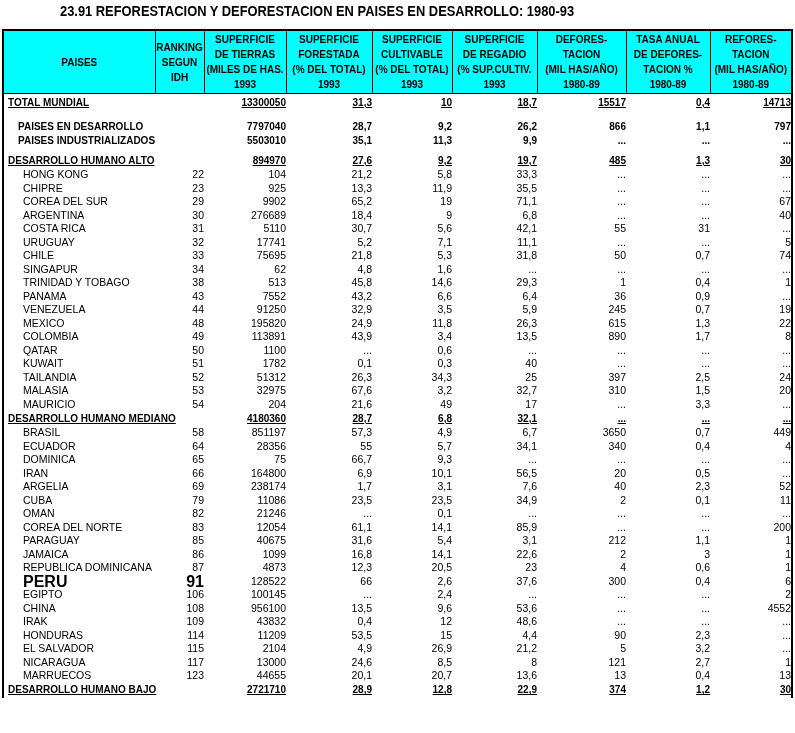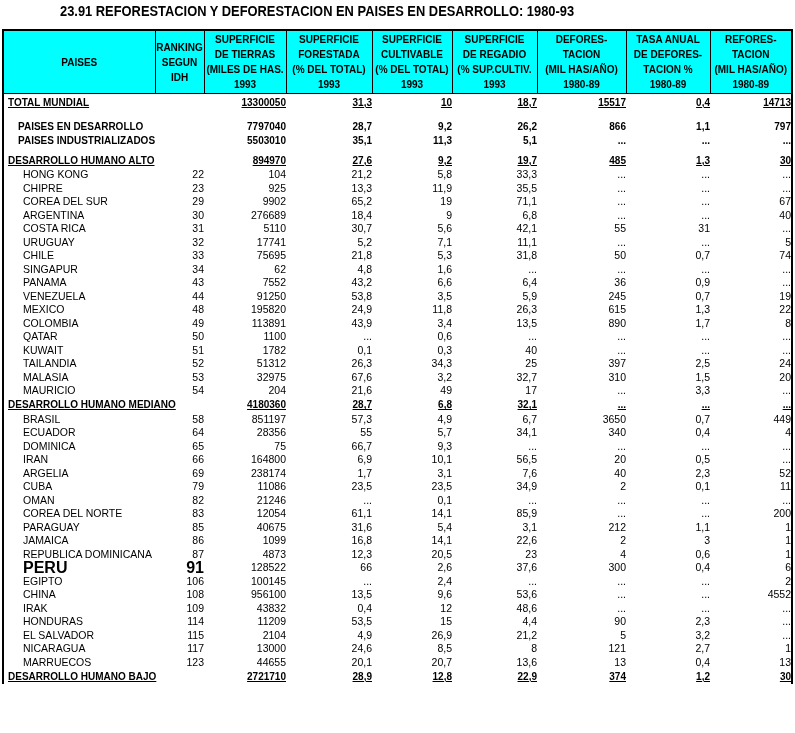--- a/index.html
+++ b/index.html
@@ -125,21 +125,21 @@
           <td class="v c6"><span class="inner">866</span></td>
           <td class="v c7"><span class="inner">1,1</span></td>
           <td class="v c8"><span class="inner">797</span></td>
         </tr>
         <tr class="bold first">
           <td class="name"><span class="inner">PAISES INDUSTRIALIZADOS</span></td>
           <td class="rk"><span class="inner"></span></td>
           <td class="v c2"><span class="inner">5503010</span></td>
           <td class="v c3"><span class="inner">35,1</span></td>
           <td class="v c4"><span class="inner">11,3</span></td>
-          <td class="v c5"><span class="inner">5,1</span></td>
+          <td class="v c5"><span class="inner">9,9</span></td>
           <td class="v c6"><span class="inner">...</span></td>
           <td class="v c7"><span class="inner">...</span></td>
           <td class="v c8"><span class="inner">...</span></td>
         </tr>
         <tr class="gap">
           <td colspan="9"></td>
         </tr>
         <tr class="bold ul group">
           <td class="name"><span class="inner">DESARROLLO HUMANO ALTO</span></td>
           <td class="rk"><span class="inner"></span></td>
@@ -233,35 +233,46 @@
           <td class="rk"><span class="inner">34</span></td>
           <td class="v c2"><span class="inner">62</span></td>
           <td class="v c3"><span class="inner">4,8</span></td>
           <td class="v c4"><span class="inner">1,6</span></td>
           <td class="v c5"><span class="inner">...</span></td>
           <td class="v c6"><span class="inner">...</span></td>
           <td class="v c7"><span class="inner">...</span></td>
           <td class="v c8"><span class="inner">...</span></td>
         </tr>
         <tr class="">
+          <td class="name"><span class="inner">TRINIDAD Y TOBAGO</span></td>
+          <td class="rk"><span class="inner">38</span></td>
+          <td class="v c2"><span class="inner">513</span></td>
+          <td class="v c3"><span class="inner">45,8</span></td>
+          <td class="v c4"><span class="inner">14,6</span></td>
+          <td class="v c5"><span class="inner">29,3</span></td>
+          <td class="v c6"><span class="inner">1</span></td>
+          <td class="v c7"><span class="inner">0,4</span></td>
+          <td class="v c8"><span class="inner">1</span></td>
+        </tr>
+        <tr class="">
           <td class="name"><span class="inner">PANAMA</span></td>
           <td class="rk"><span class="inner">43</span></td>
           <td class="v c2"><span class="inner">7552</span></td>
           <td class="v c3"><span class="inner">43,2</span></td>
           <td class="v c4"><span class="inner">6,6</span></td>
           <td class="v c5"><span class="inner">6,4</span></td>
           <td class="v c6"><span class="inner">36</span></td>
           <td class="v c7"><span class="inner">0,9</span></td>
           <td class="v c8"><span class="inner">...</span></td>
         </tr>
         <tr class="">
           <td class="name"><span class="inner">VENEZUELA</span></td>
           <td class="rk"><span class="inner">44</span></td>
           <td class="v c2"><span class="inner">91250</span></td>
-          <td class="v c3"><span class="inner">53,8</span></td>
+          <td class="v c3"><span class="inner">32,9</span></td>
           <td class="v c4"><span class="inner">3,5</span></td>
           <td class="v c5"><span class="inner">5,9</span></td>
           <td class="v c6"><span class="inner">245</span></td>
           <td class="v c7"><span class="inner">0,7</span></td>
           <td class="v c8"><span class="inner">19</span></td>
         </tr>
         <tr class="">
           <td class="name"><span class="inner">MEXICO</span></td>
           <td class="rk"><span class="inner">48</span></td>
           <td class="v c2"><span class="inner">195820</span></td>

